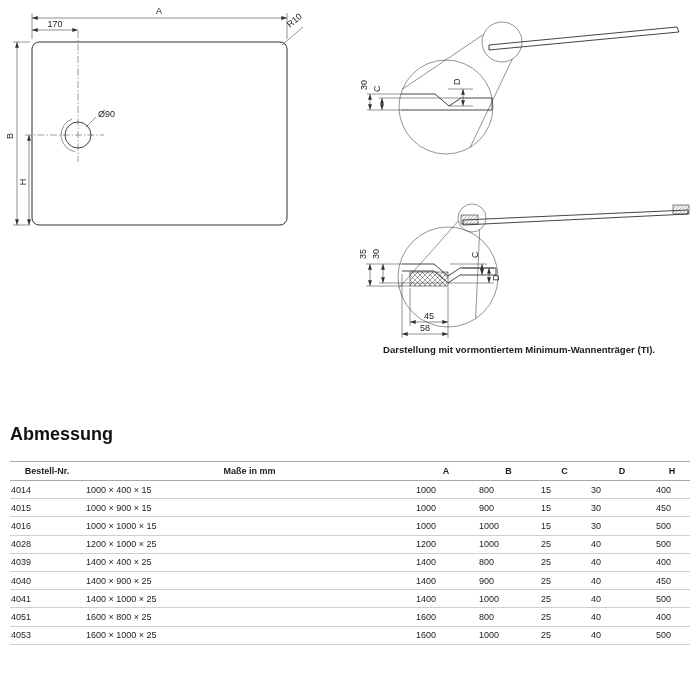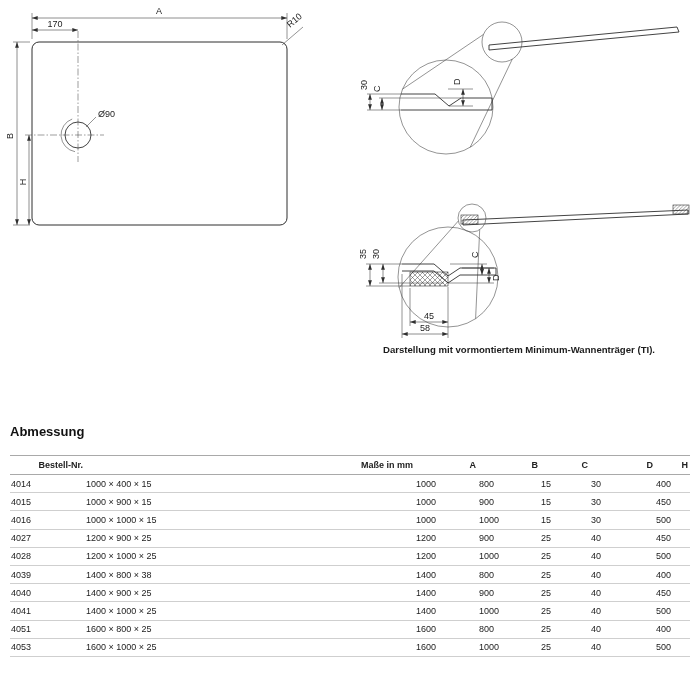--- a/index.html
+++ b/index.html
@@ -11,24 +11,24 @@
   svg text{font-family:"Liberation Sans",sans-serif;font-size:9px;fill:#1c1c1c;}
   svg text.caption{font-size:9.6px;font-weight:bold;}
   .ol{fill:none;stroke:#2f2f2f;stroke-width:1;}
   .md{fill:none;stroke:#2f2f2f;stroke-width:0.9;}
   .thin{fill:none;stroke:#3a3a3a;stroke-width:0.55;}
   .dim{fill:none;stroke:#2f2f2f;stroke-width:0.55;}
   .cl{fill:none;stroke:#3a3a3a;stroke-width:0.5;stroke-dasharray:7 2 1.5 2;}
   .hrect{stroke:#2f2f2f;stroke-width:0.6;}
 
   #table-section{position:absolute;left:10px;top:424px;width:680px;}
-  #table-heading{font-size:13px;font-weight:bold;color:#111;margin:0 0 16px 0;}
+  #table-heading{font-size:18px;font-weight:bold;color:#111;margin:0 0 16px 0;}
   table{width:100%;border-collapse:collapse;table-layout:fixed;font-size:9px;color:#222;}
   thead th{
-    font-weight:bold;text-align:right;
+    font-weight:bold;text-align:center;
     border-top:1px solid #a9a9a9;border-bottom:1px solid #a9a9a9;
     padding:4px 2px 4px 1px;
   }
   tbody td{border-bottom:1px solid #cfcfcf;padding:3.6px 2px 3.6px 1px;}
 </style>
 </head>
 <body>
 
 <svg id="drawing-area" width="700" height="368" viewBox="0 0 700 368">
   <defs>
@@ -170,40 +170,31 @@
         <tr>
           <td>4016</td>
           <td>1000 × 1000 × 15</td>
           <td>1000</td>
           <td>1000</td>
           <td>15</td>
           <td>30</td>
           <td>500</td>
         </tr>
         <tr>
-          <td>4027</td>
-          <td>1200 × 900 × 25</td>
-          <td>1200</td>
-          <td>900</td>
-          <td>25</td>
-          <td>40</td>
-          <td>450</td>
-        </tr>
-        <tr>
           <td>4028</td>
           <td>1200 × 1000 × 25</td>
           <td>1200</td>
           <td>1000</td>
           <td>25</td>
           <td>40</td>
           <td>500</td>
         </tr>
         <tr>
           <td>4039</td>
-          <td>1400 × 800 × 38</td>
+          <td>1400 × 400 × 25</td>
           <td>1400</td>
           <td>800</td>
           <td>25</td>
           <td>40</td>
           <td>400</td>
         </tr>
         <tr>
           <td>4040</td>
           <td>1400 × 900 × 25</td>
           <td>1400</td>

